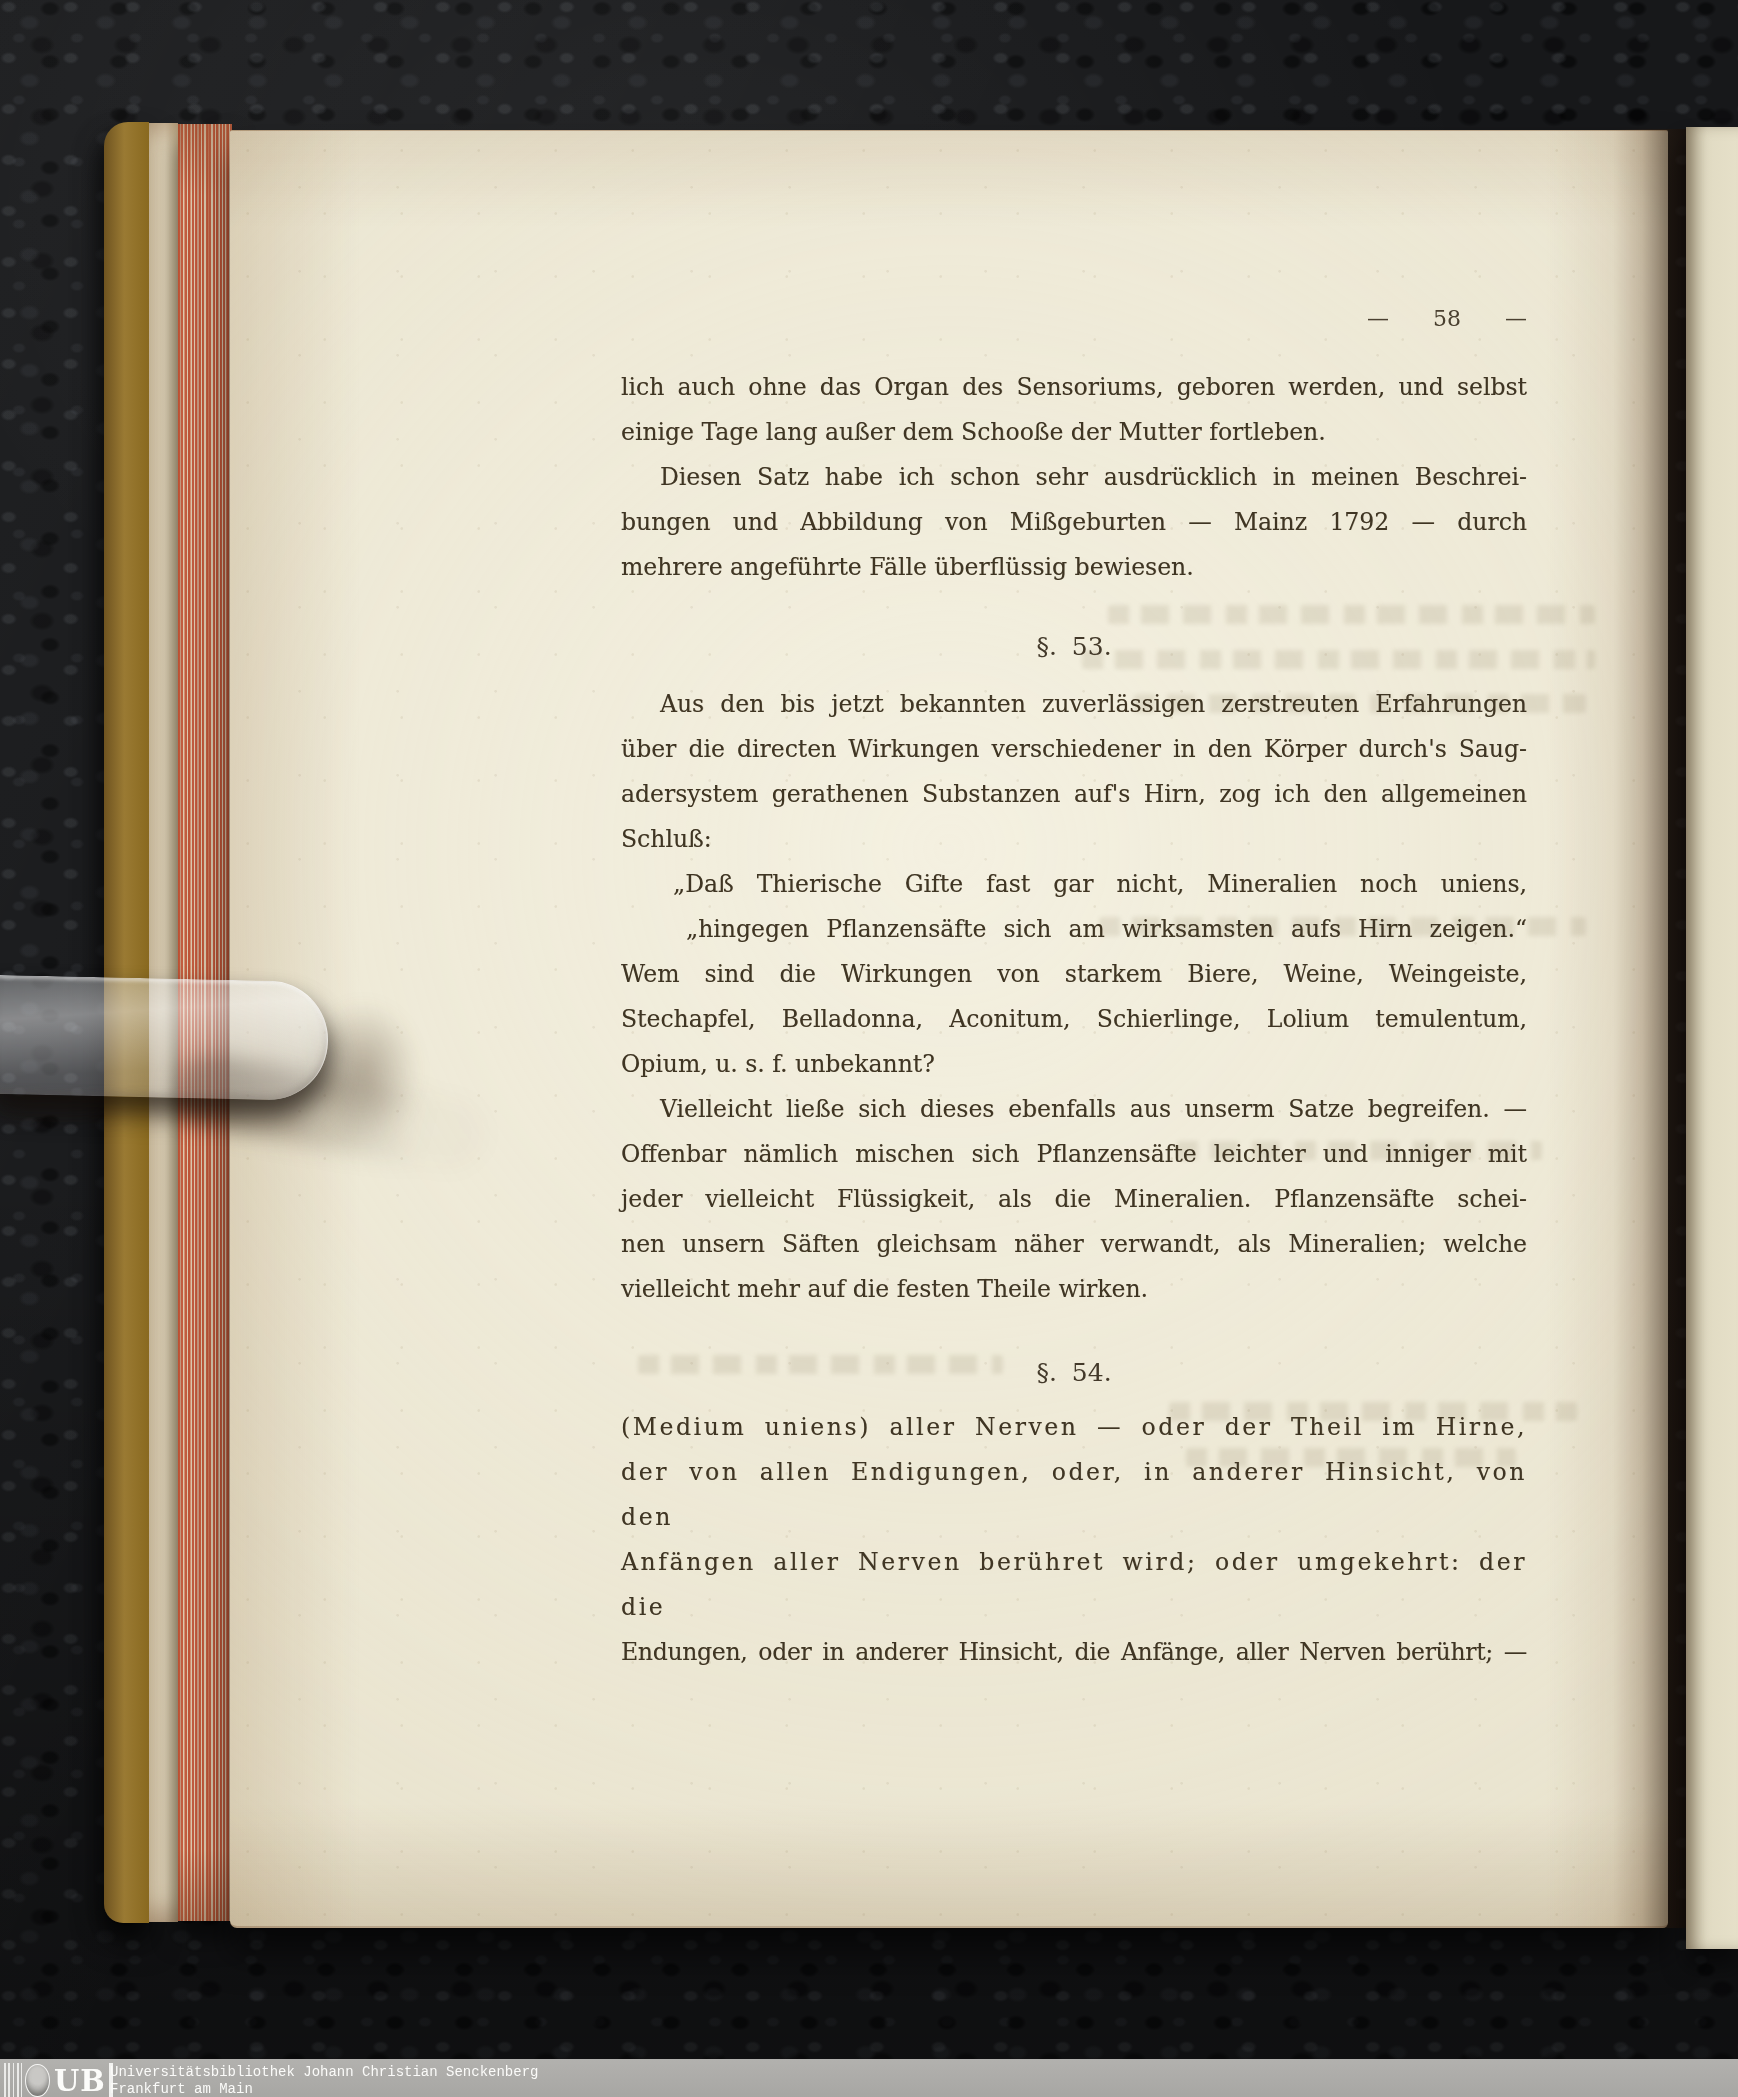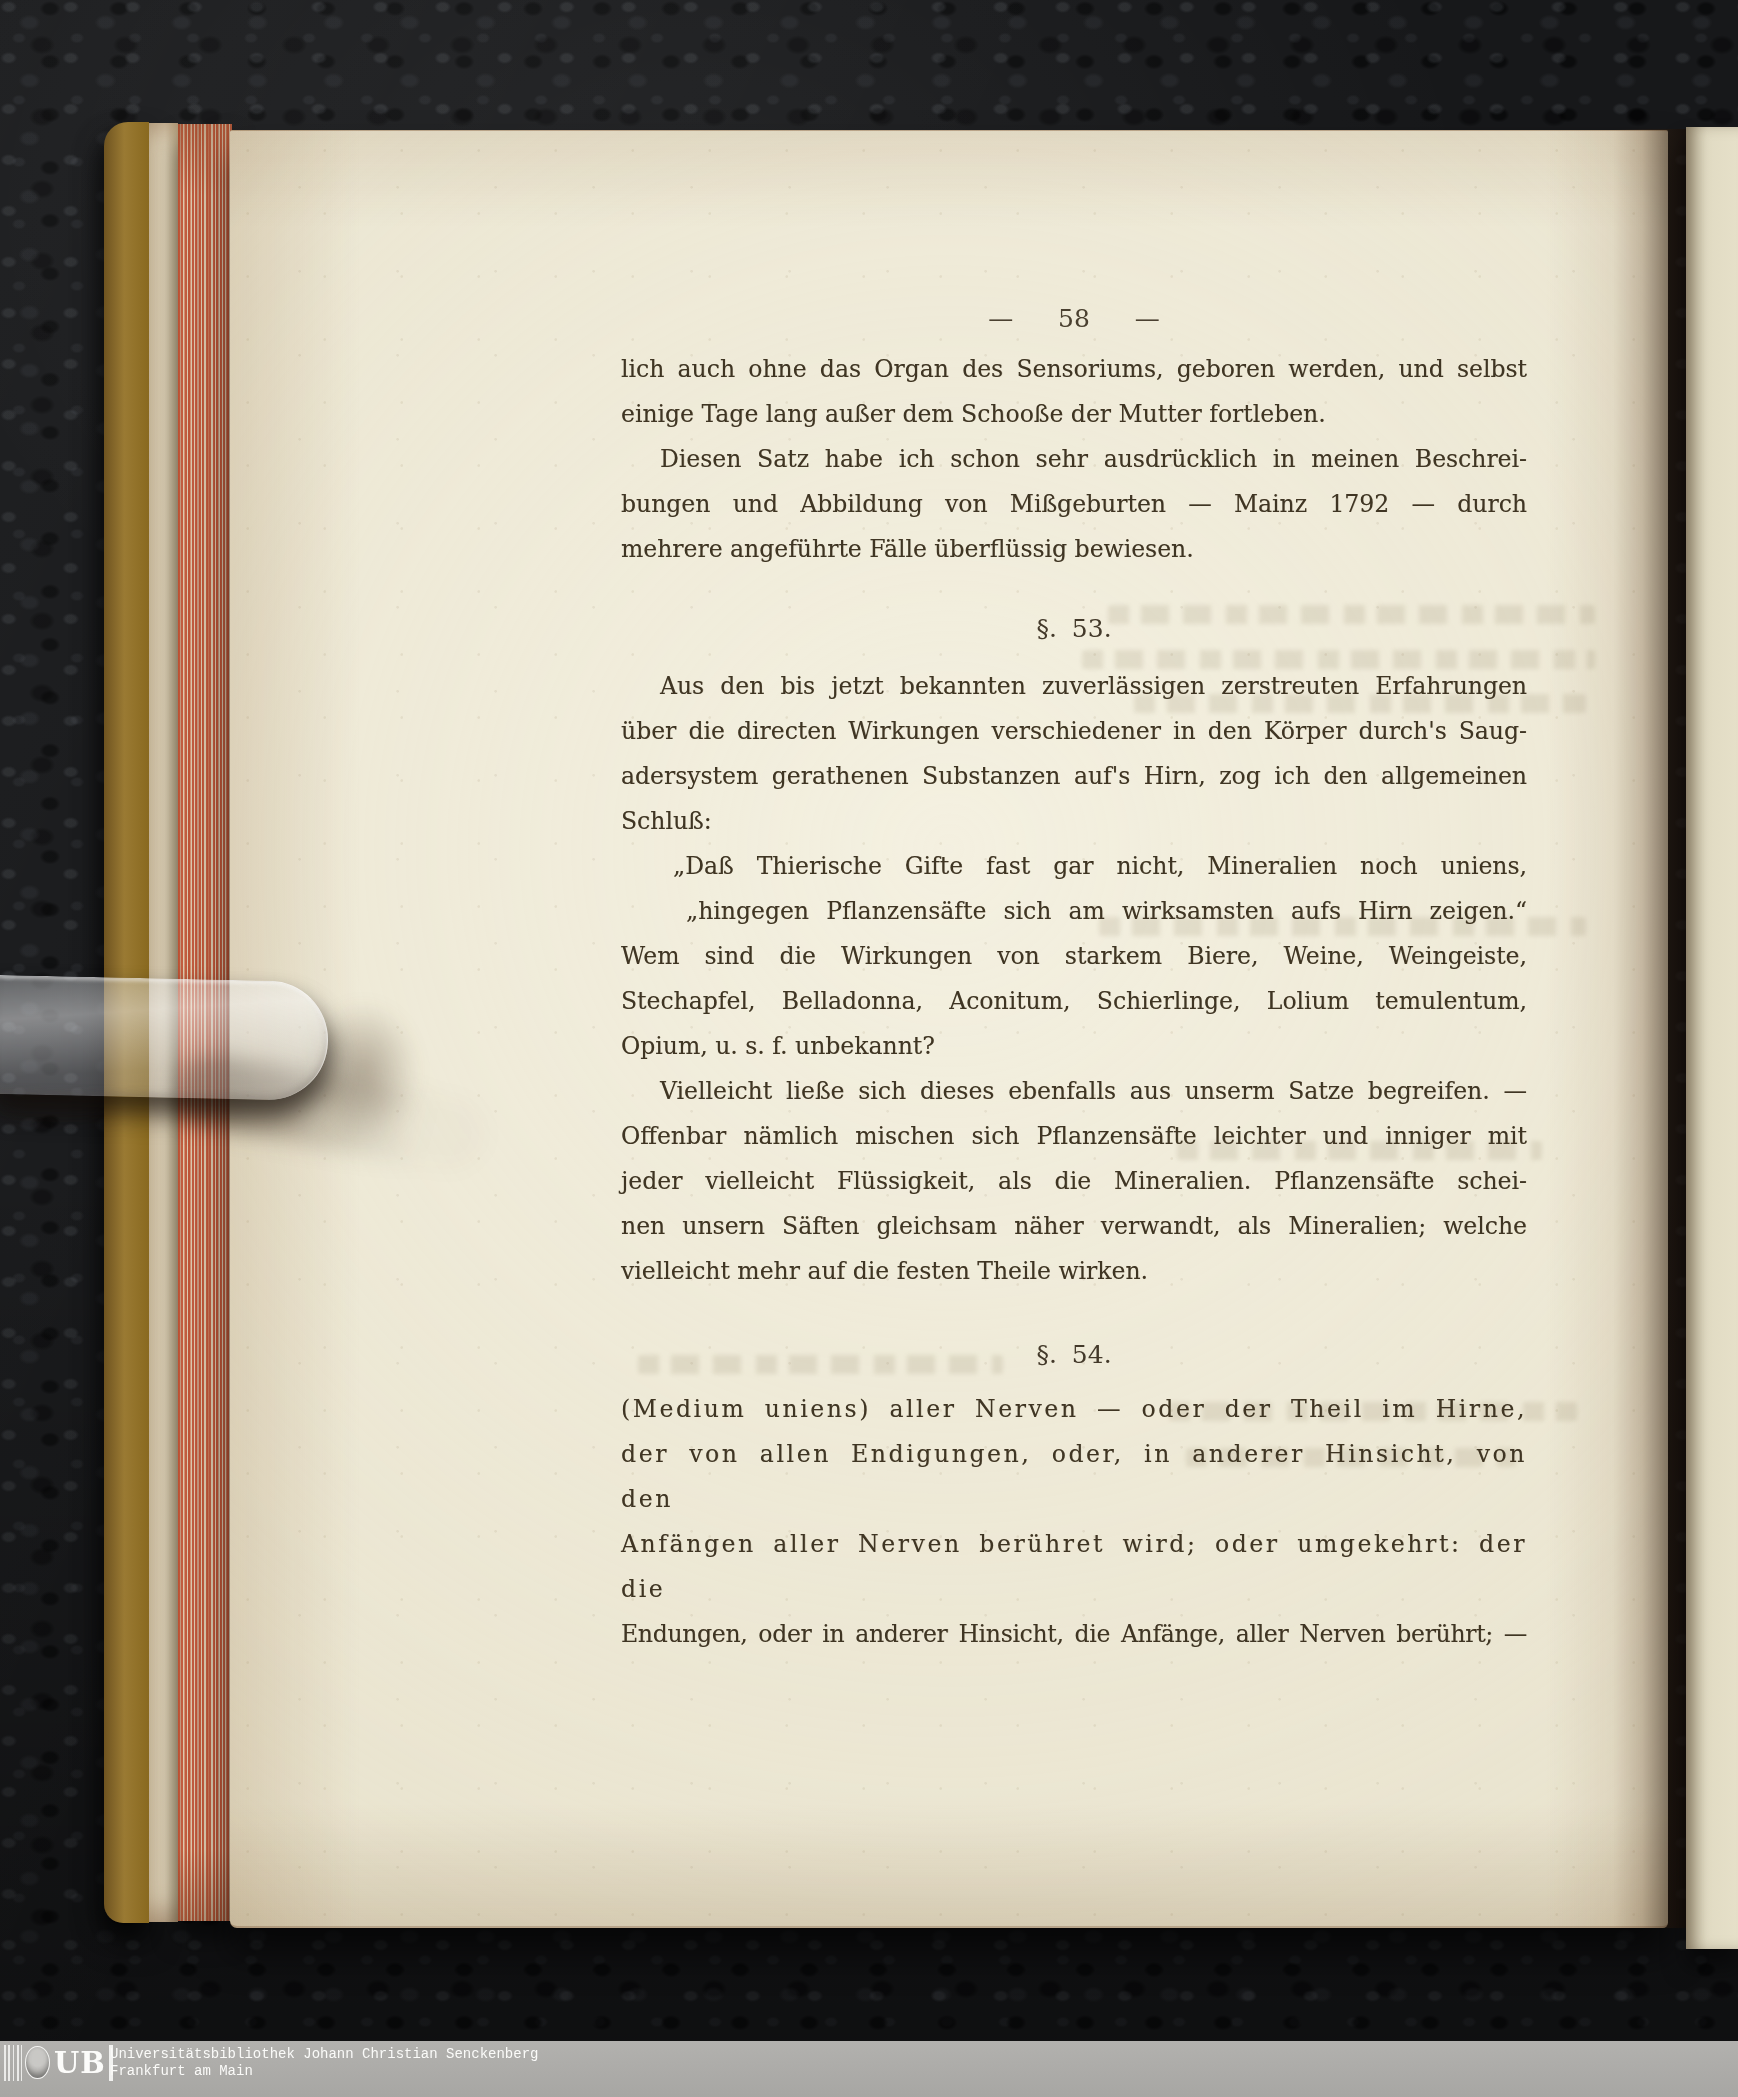--- a/index.html
+++ b/index.html
@@ -56,22 +56,22 @@
     box-shadow:0 24px 37px rgba(0,0,0,0.62);}
 
   
   .ghost{position:absolute;height:19px;opacity:0.12;filter:blur(2.2px);border-radius:3.5px;
     pointer-events:none;
     background:repeating-linear-gradient(90deg,#6e5f3e 0 21px,transparent 21px 33px,
       #6e5f3e 33px 61px,transparent 61px 75px,#6e5f3e 75px 103px,transparent 103px 118px);}
 
   
   .textcol{position:absolute;left:391px;top:165px;width:906px;color:#3f3523;}
-  .pagehead{line-height:45px;font-size:25px;text-align:center;word-spacing:37px;
-            color:#4a4030;margin-bottom:6px;}
+  .pagehead{line-height:45px;font-size:22px;text-align:right;word-spacing:37px;
+            color:#4a4030;margin-bottom:24px;}
   .ln{font-size:23.5px;line-height:45px;text-align:left;
       text-shadow:0.3px 0.3px 0.5px rgba(60,45,25,0.35);}
   .j{text-align:justify;text-align-last:justify;}
   .i1{padding-left:39px;}
   .q1{padding-left:52px;}
   .q2{padding-left:65px;}
   .sp{letter-spacing:2.6px;word-spacing:4.3px;}
   .tight{letter-spacing:-0.3px;}
   .heading{font-size:25px;line-height:45px;text-align:center;word-spacing:7px;color:#43392a;}
   .h53{margin-top:34px;}
@@ -97,21 +97,21 @@
     border-radius:0 59px 59px 0;
     background:linear-gradient(175deg, rgba(225,228,230,0.36) 0%, rgba(246,247,249,0.50) 30%,
                rgba(205,206,210,0.32) 70%, rgba(178,178,183,0.30) 100%);
     border-top:1.7px solid rgba(252,252,254,0.55);
     border-right:1.7px solid rgba(240,240,245,0.40);
     box-shadow:0 14px 22.6px rgba(15,10,5,0.50), 7px 19px 26px rgba(20,12,6,0.35),
                inset 0 2.6px 3.5px rgba(255,255,255,0.45), inset 0 -4.3px 7px rgba(90,85,80,0.25);
     transform:rotate(1.2deg);transform-origin:left center;}
 
   
-  .footer-bar{position:absolute;left:0;right:0;bottom:0;height:57px;
+  .footer-bar{position:absolute;left:0;right:0;bottom:0;height:39px;
     background:linear-gradient(to bottom,#b2b1ae,#a7a6a3);z-index:10;}
   .ub-logo{position:absolute;left:4.3px;top:3.5px;height:36px;display:flex;align-items:center;}
   .spines{width:17.4px;height:36px;opacity:0.92;
     background:repeating-linear-gradient(90deg,#f0f0ee 0 1.7px, rgba(240,240,238,0) 1.7px 4.3px);}
   .portrait{width:22.6px;height:31px;border:1.7px solid #f4f4f2;border-radius:50%;
     margin-left:3.5px;background:radial-gradient(circle at 50% 35%, #c9c8c5 0 35%, #a4a3a0 78%);
     box-shadow:inset 0 -3.5px 5.2px rgba(80,80,78,0.5);}
   .ub{font-family:"DejaVu Serif",serif;font-weight:bold;font-size:29px;line-height:36px;
     color:#fcfcfa;margin-left:4.3px;letter-spacing:0.9px;}
   .logo-divider{width:3.5px;height:36px;background:#f2f2f0;margin-left:3.5px;}

